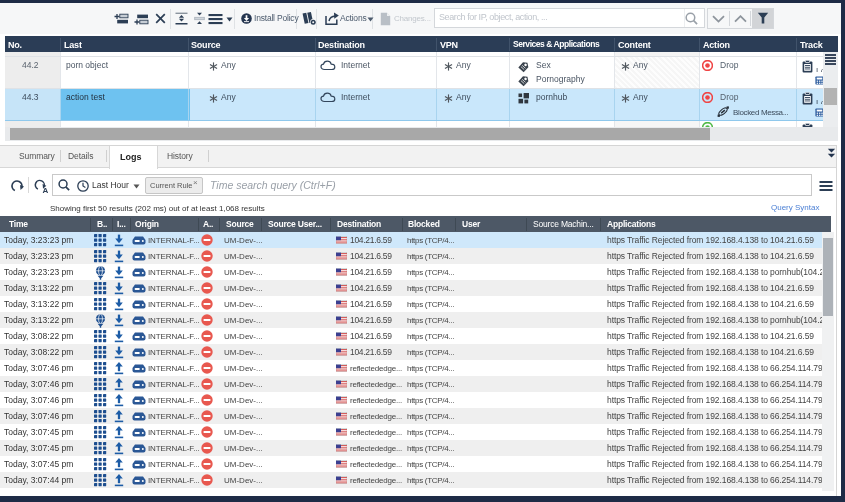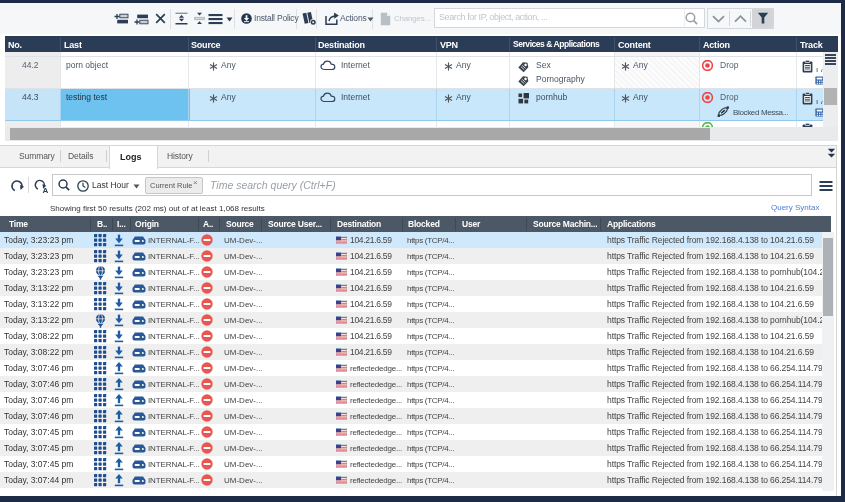--- a/index.html
+++ b/index.html
@@ -214,21 +214,21 @@
 <div class="ab" style="left:60px;top:89px;width:1px;height:31px;background:#a8d4ef"></div>
 <div class="ab" style="left:188px;top:89px;width:1px;height:31px;background:#a8d4ef"></div>
 <div class="ab" style="left:315px;top:89px;width:1px;height:31px;background:#a8d4ef"></div>
 <div class="ab" style="left:436px;top:89px;width:1px;height:31px;background:#a8d4ef"></div>
 <div class="ab" style="left:509px;top:89px;width:1px;height:31px;background:#a8d4ef"></div>
 <div class="ab" style="left:614px;top:89px;width:1px;height:31px;background:#a8d4ef"></div>
 <div class="ab" style="left:699px;top:89px;width:1px;height:31px;background:#a8d4ef"></div>
 <div class="ab" style="left:796px;top:89px;width:1px;height:31px;background:#a8d4ef"></div>
 <div class="ab" style="left:5px;top:120px;width:818px;height:1px;background:#8fc8ec"></div>
 <div class="t" style="left:22px;top:93px;font-size:8.5px;color:#3d4c5c;">44.3</div>
-<div class="t" style="left:66px;top:93px;font-size:8.5px;color:#233240;">testing test</div>
+<div class="t" style="left:66px;top:93px;font-size:8.5px;color:#233240;">action test</div>
 <div class="ic" style="left:209px;top:94px;"><svg width="9" height="9" viewBox="0 0 9 9" style="">
       <line x1="4.5" y1="0.4" x2="4.5" y2="8.6" stroke="#50575e" stroke-width="1.15" transform="rotate(0 4.5 4.5)"></line>
       <line x1="4.5" y1="0.4" x2="4.5" y2="8.6" stroke="#50575e" stroke-width="1.15" transform="rotate(60 4.5 4.5)"></line>
       <line x1="4.5" y1="0.4" x2="4.5" y2="8.6" stroke="#50575e" stroke-width="1.15" transform="rotate(120 4.5 4.5)"></line>
     </svg></div>
 <div class="t" style="left:221px;top:93px;font-size:8.5px;color:#3d4c5c;">Any</div>
 <div class="ic" style="left:320px;top:92px;"><svg width="16" height="11" viewBox="0 0 16 11" style="">
       <path d="M4.5 9.5 C2.2 9.5 1 8.2 1 6.7 C1 5.3 2.1 4.3 3.5 4.2 C3.9 2.4 5.4 1.2 7.3 1.2 C9.2 1.2 10.7 2.4 11.2 4.1 C13.2 4.1 14.8 5.2 14.8 6.9 C14.8 8.4 13.5 9.5 11.7 9.5 Z" fill="none" stroke="#33465c" stroke-width="1.2"></path>
     </svg></div>
 <div class="t" style="left:341px;top:93px;font-size:8.5px;color:#3d4c5c;">Internet</div>
@@ -371,21 +371,21 @@
 <div class="t" style="left:9px;top:220px;font-size:8.5px;color:#fff;font-weight:bold;letter-spacing:-0.2px">Time</div>
 <div class="t" style="left:97px;top:220px;font-size:8.5px;color:#fff;font-weight:bold;letter-spacing:-0.2px">B..</div>
 <div class="t" style="left:117px;top:220px;font-size:8.5px;color:#fff;font-weight:bold;letter-spacing:-0.2px">I...</div>
 <div class="t" style="left:135px;top:220px;font-size:8.5px;color:#fff;font-weight:bold;letter-spacing:-0.2px">Origin</div>
 <div class="t" style="left:203px;top:220px;font-size:8.5px;color:#fff;font-weight:bold;letter-spacing:-0.2px">A..</div>
 <div class="t" style="left:226px;top:220px;font-size:8.5px;color:#fff;font-weight:bold;letter-spacing:-0.2px">Source</div>
 <div class="t" style="left:268px;top:220px;font-size:8.5px;color:#fff;font-weight:bold;letter-spacing:-0.2px">Source User...</div>
 <div class="t" style="left:337px;top:220px;font-size:8.5px;color:#fff;font-weight:bold;letter-spacing:-0.2px">Destination</div>
 <div class="t" style="left:408px;top:220px;font-size:8.5px;color:#fff;font-weight:bold;letter-spacing:-0.2px">Blocked</div>
 <div class="t" style="left:462px;top:220px;font-size:8.5px;color:#fff;font-weight:bold;letter-spacing:-0.2px">User</div>
-<div class="t" style="left:533px;top:220px;font-size:8.5px;color:#fff;font-weight:bold;letter-spacing:-0.2px">Source Machin...</div>
+<div class="t" style="left:533px;top:220px;font-size:8.5px;color:#fff;font-weight:normal;letter-spacing:-0.2px">Source Machin...</div>
 <div class="t" style="left:607px;top:220px;font-size:8.5px;color:#fff;font-weight:bold;letter-spacing:-0.2px">Applications</div>
 <div class="ab" style="left:90px;top:218px;width:1px;height:13px;background:#3e4954"></div>
 <div class="ab" style="left:112px;top:218px;width:1px;height:13px;background:#3e4954"></div>
 <div class="ab" style="left:130px;top:218px;width:1px;height:13px;background:#3e4954"></div>
 <div class="ab" style="left:198px;top:218px;width:1px;height:13px;background:#3e4954"></div>
 <div class="ab" style="left:219px;top:218px;width:1px;height:13px;background:#3e4954"></div>
 <div class="ab" style="left:261px;top:218px;width:1px;height:13px;background:#3e4954"></div>
 <div class="ab" style="left:330px;top:218px;width:1px;height:13px;background:#3e4954"></div>
 <div class="ab" style="left:402px;top:218px;width:1px;height:13px;background:#3e4954"></div>
 <div class="ab" style="left:455px;top:218px;width:1px;height:13px;background:#3e4954"></div>

